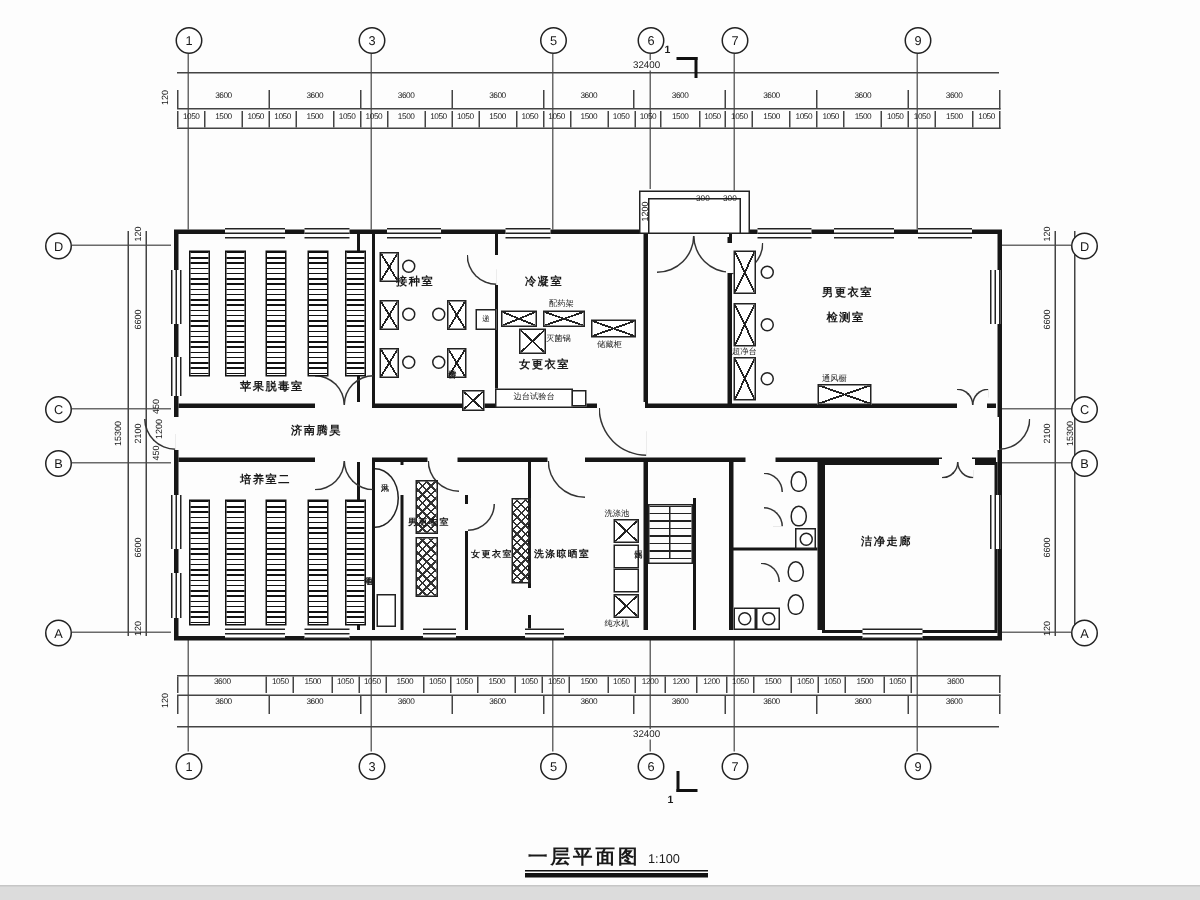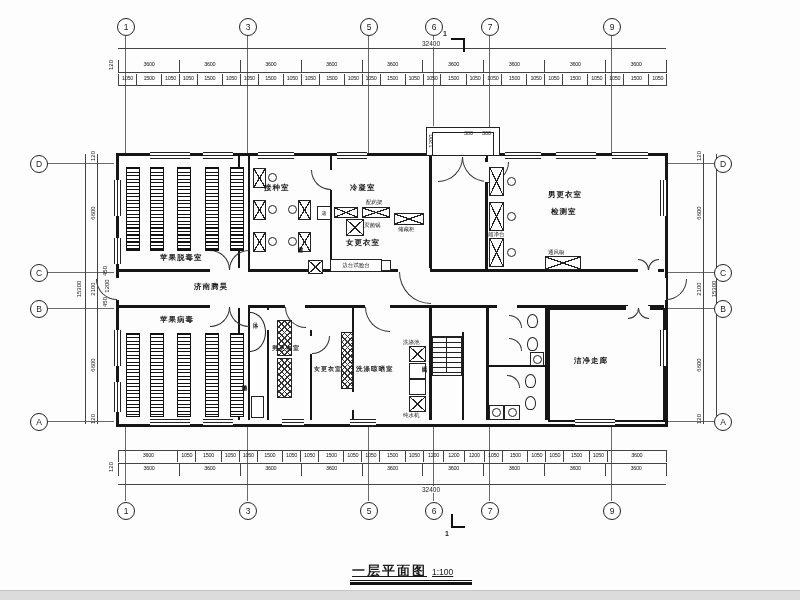--- a/index.html
+++ b/index.html
@@ -426,28 +426,28 @@
       <i></i>
     </div>
 
   <div class="rl" style="left:160px;top:253px;">苹果脱毒室</div>
   <div class="rl" style="left:264px;top:183px;">接种室</div>
   <div class="rl" style="left:350px;top:183px;">冷凝室</div>
   <div class="rl" style="left:346px;top:238px;">女更衣室</div>
   <div class="rl" style="left:548px;top:190px;">男更衣室</div>
   <div class="rl" style="left:551px;top:207px;">检测室</div>
   <div class="rl" style="left:194px;top:282px;">济南腾昊</div>
-  <div class="rl" style="left:160px;top:315px;">苹果病毒</div>
+  <div class="rl" style="left:160px;top:315px;">培养室二</div>
   <div class="rl" style="left:272px;top:344px;font-size:6px;">男更衣室</div>
   <div class="rl" style="left:314px;top:365px;font-size:6px;">女更衣室</div>
   <div class="rl" style="left:356px;top:365px;font-size:6.5px;">洗涤晾晒室</div>
   <div class="rl" style="left:574px;top:356px;">洁净走廊</div>
 
 
-  <div id="titleblock" style="left:352px;top:562px;text-decoration:underline;">
+  <div id="titleblock" style="left:352px;top:562px;">
     <span class="t">一层平面图</span>
     <span class="s">1:100</span>
   </div>
   <div class="tbar" style="left:350px;top:580px;width:122px;height:1px;"></div>
   <div class="tbar" style="left:350px;top:582px;width:122px;height:2.5px;"></div>
 
   <div id="bottomstrip"></div>
 </div>
 
 </body></html>

